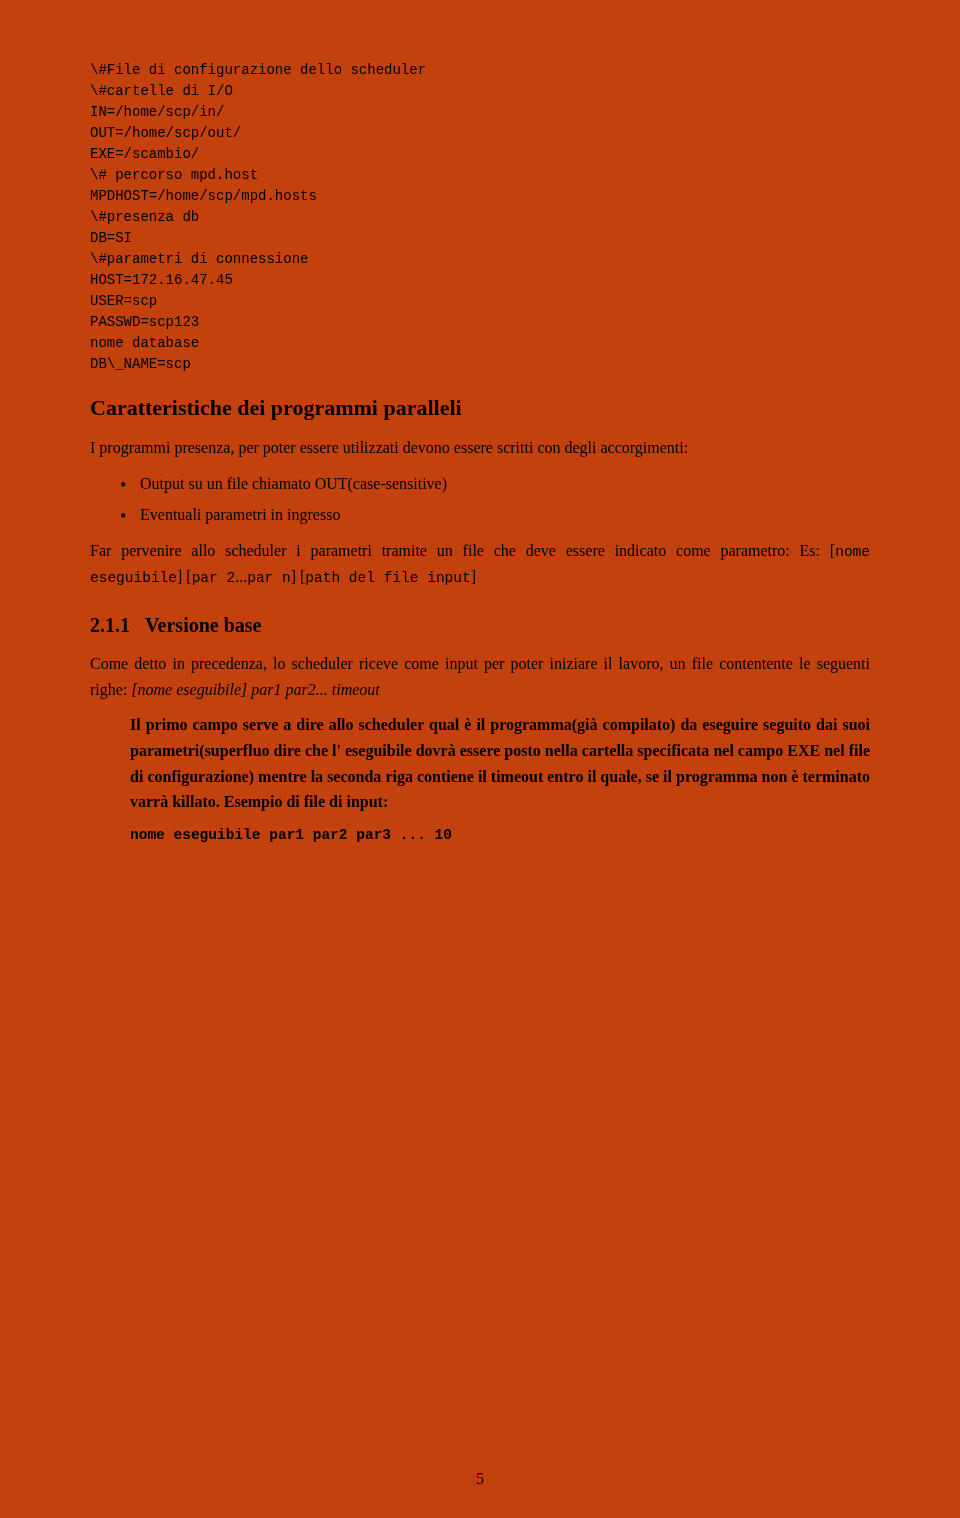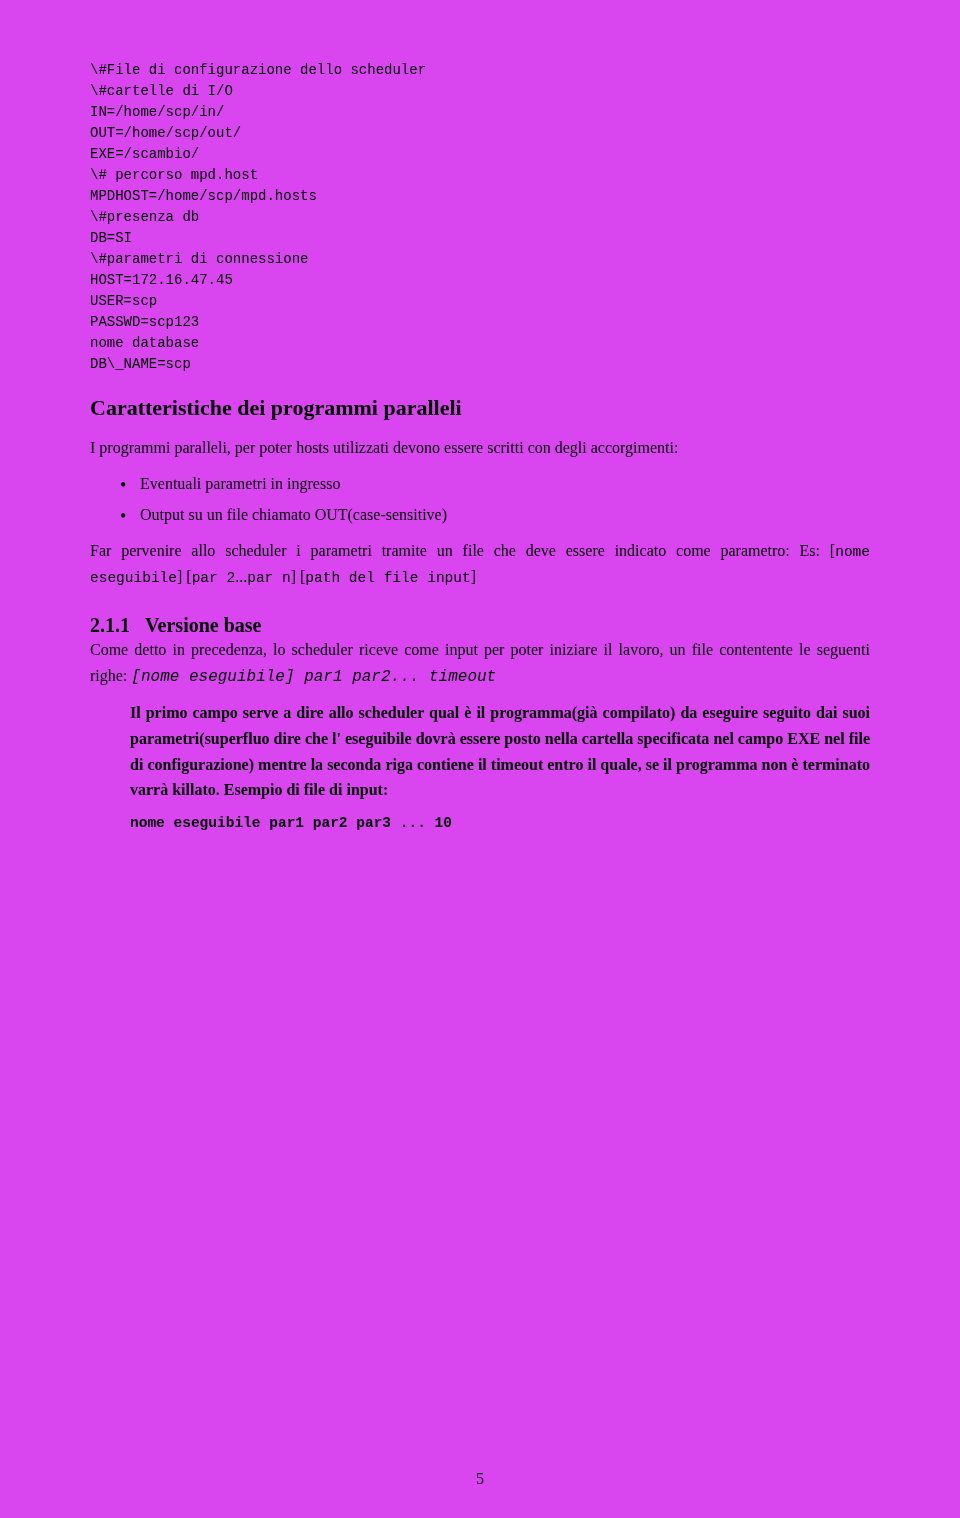--- a/index.html
+++ b/index.html
@@ -13,21 +13,21 @@
       font-family: "Computer Modern", "Latin Modern", Georgia, "Times New Roman", serif;
       font-size: 16px;
       color: #000000;
       width: 960px;
       min-height: 1518px;
     }
 
     .page {
       width: 960px;
       min-height: 1518px;
-      background: #d946ef;
+      background: #c2410c;
       padding: 60px 90px 60px 90px;
       position: relative;
     }
 
     .code-block {
       font-family: "Courier New", "Courier", monospace;
       font-size: 14px;
       line-height: 1.5;
       margin-bottom: 20px;
       white-space: pre;
@@ -36,20 +36,21 @@
     .section-heading {
       font-size: 22px;
       font-weight: bold;
       margin-bottom: 14px;
       margin-top: 5px;
     }
 
     .subsection-heading {
       font-size: 20px;
       font-weight: bold;
+      margin-bottom: 14px;
       margin-top: 24px;
     }
 
     .body-text {
       font-size: 16px;
       line-height: 1.6;
       text-align: justify;
       margin-bottom: 10px;
     }
 
@@ -68,21 +69,20 @@
 
     .bullet-list li::before {
       content: "•";
       position: absolute;
       left: 0;
       font-size: 18px;
     }
 
     .italic {
       font-style: italic;
-      font-family: Liberation Mono, monospace;
     }
 
     .code-inline {
       font-family: "Courier New", "Courier", monospace;
       font-size: 14.5px;
     }
 
     .page-number {
       position: absolute;
       bottom: 30px;
@@ -112,28 +112,28 @@
 <span>DB=SI</span>
 <span>\#parametri di connessione</span>
 <span>HOST=172.16.47.45</span>
 <span>USER=scp</span>
 <span>PASSWD=scp123</span>
 <span>nome database</span>
 <span>DB\_NAME=scp</span></div>
 
   <div class="section-heading">Caratteristiche dei programmi paralleli</div>
 
-  <p class="body-text">I programmi paralleli, per poter hosts utilizzati devono essere scritti con degli accorgimenti:</p>
+  <p class="body-text">I programmi presenza, per poter essere utilizzati devono essere scritti con degli accorgimenti:</p>
 
   <ul class="bullet-list">
     <li>
-      <span>Eventuali parametri in ingresso</span>
+      <span>Output su un file chiamato OUT(case-sensitive)</span>
     </li>
     <li>
-      <span>Output su un file chiamato OUT(case-sensitive)</span>
+      <span>Eventuali parametri in ingresso</span>
     </li>
   </ul>
 
   <p class="body-text">
     Far pervenire allo scheduler i parametri tramite un file che deve essere indicato come parametro: Es: [<span class="code-inline">nome eseguibile</span>] [<span class="code-inline">par 2</span>...<span class="code-inline">par n</span>] [<span class="code-inline">path del file input</span>]
   </p>
 
   <div class="subsection-heading">
     <span>2.1.1</span>&nbsp;&nbsp;&nbsp;<span>Versione base</span>
   </div>

